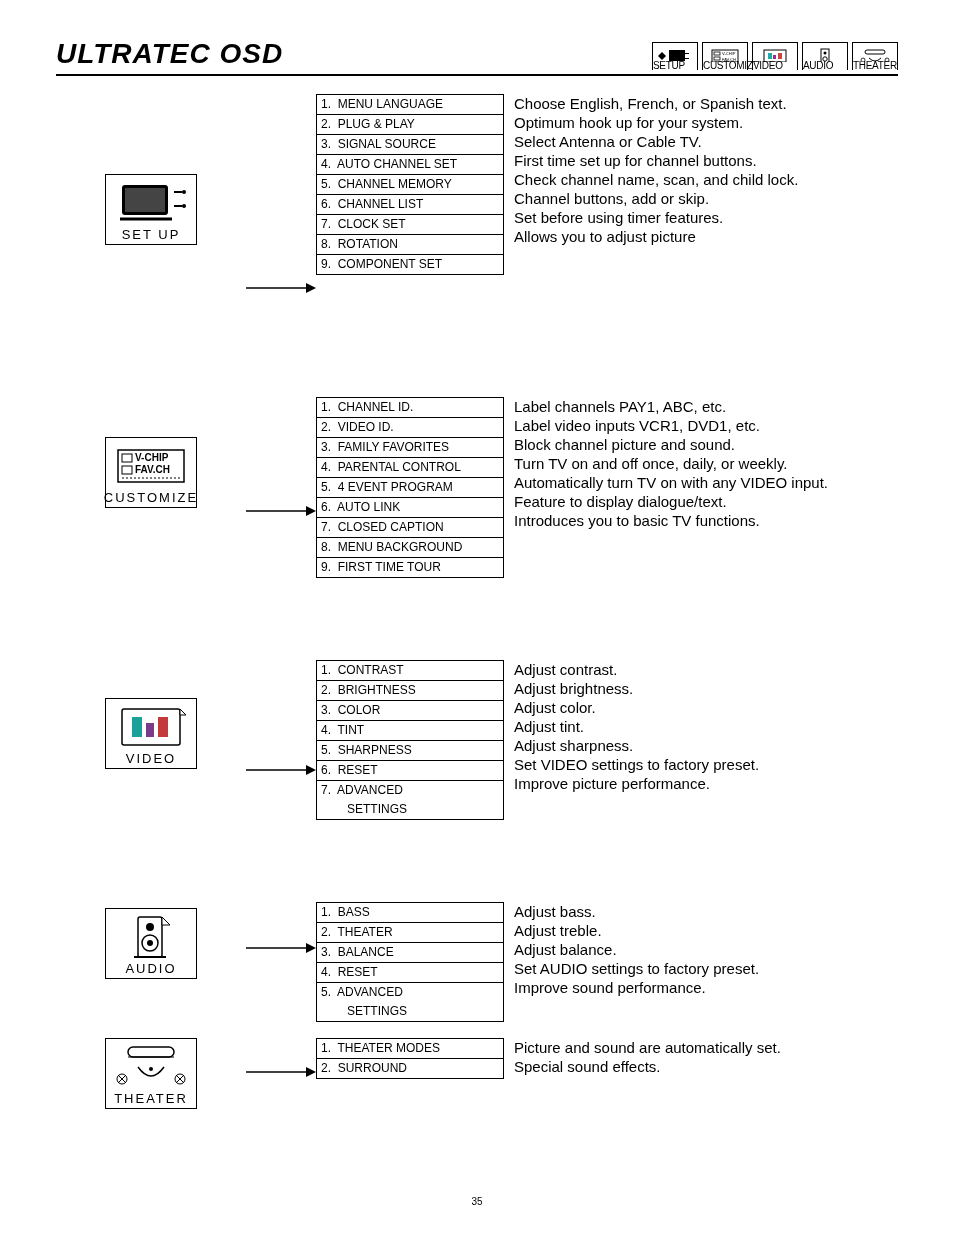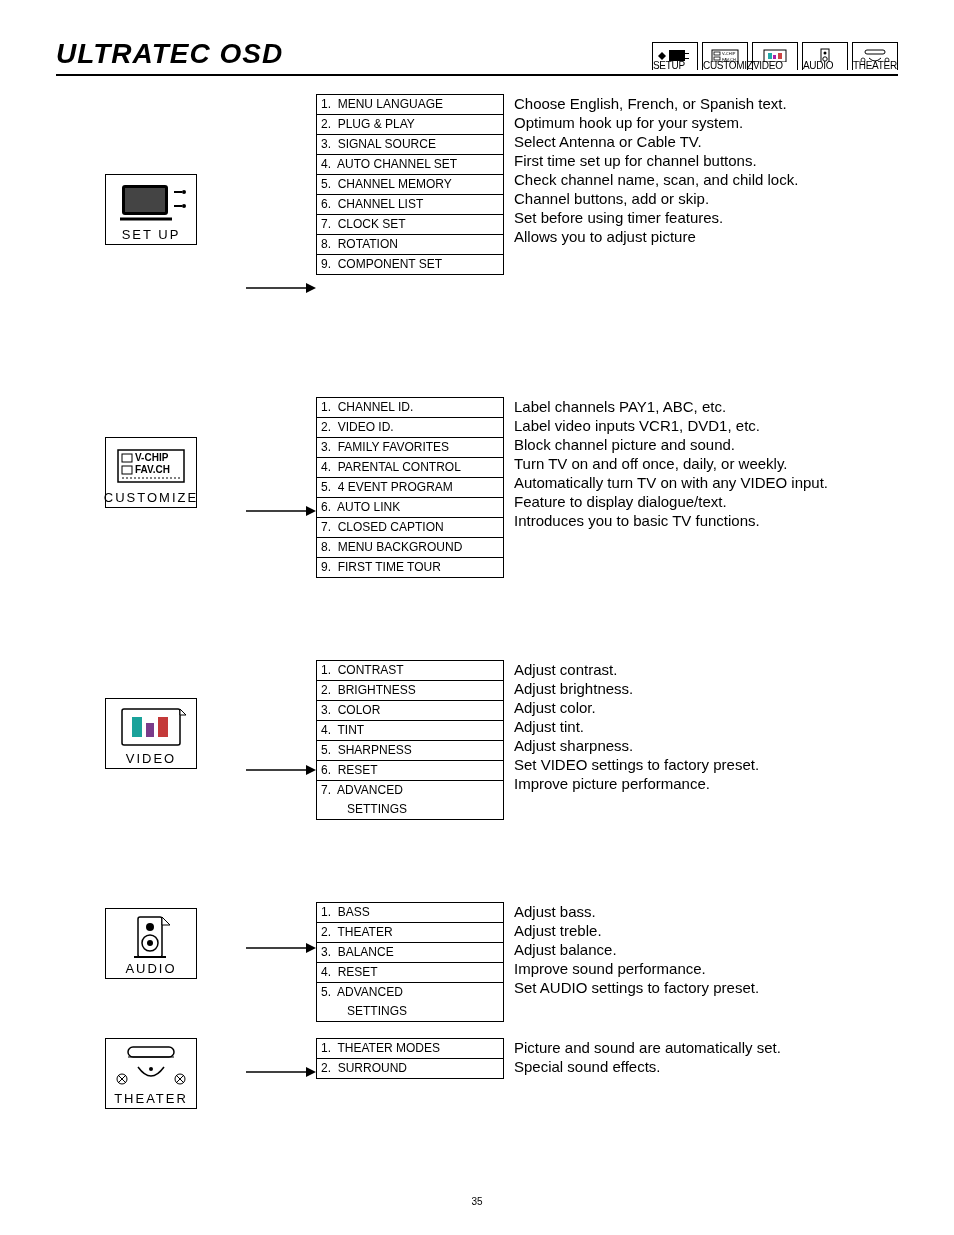--- a/index.html
+++ b/index.html
@@ -262,22 +262,22 @@
             <div class="menu-row"><span>2. </span> <span>THEATER</span></div>
             <div class="menu-row"><span>3. </span> <span>BALANCE</span></div>
             <div class="menu-row"><span>4. </span> <span>RESET</span></div>
             <div class="menu-row"><span>5. </span> <span>ADVANCED</span><div class="menu-sub">SETTINGS</div></div>
           </div>
         </div>
         <div class="desc-col">
           <div class="desc-line">Adjust bass.</div>
           <div class="desc-line">Adjust treble.</div>
           <div class="desc-line">Adjust balance.</div>
+          <div class="desc-line">Set AUDIO settings to factory preset.</div>
           <div class="desc-line">Improve sound performance.</div>
-          <div class="desc-line">Set AUDIO settings to factory preset.</div>
           <div class="desc-line">&nbsp;</div>
         </div>
       </div>
       <div class="section">
         <div class="icon-col">
           <div class="icon-box">
             <div>
               <svg width="70" height="44">
                 <rect x="12" y="2" width="46" height="10" rx="5" fill="none" stroke="#000" stroke-width="1.5"></rect>
                 <line x1="12" y1="12" x2="58" y2="12" stroke="#000"></line>

